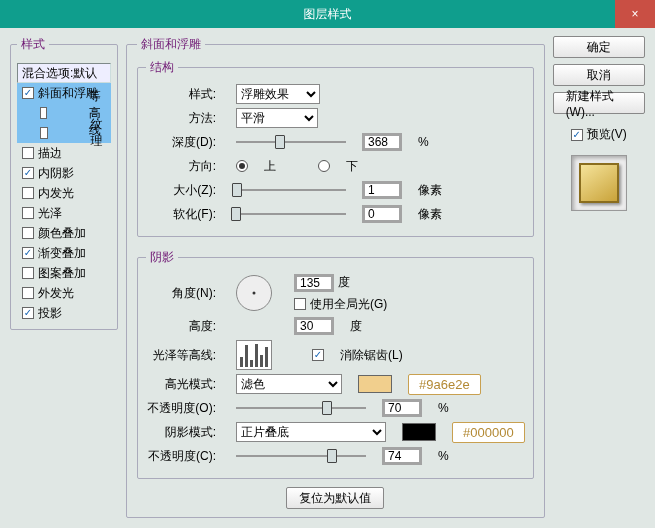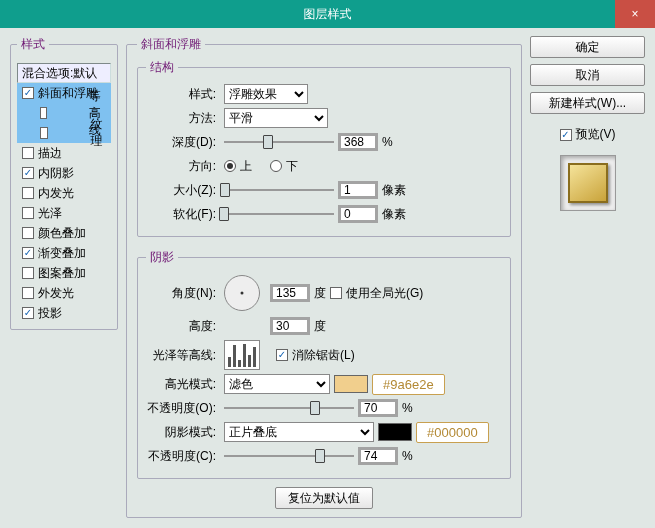--- a/index.html
+++ b/index.html
@@ -11,21 +11,21 @@
   fieldset { border: 1px solid #aab; border-radius: 2px; padding: 6px 6px; margin: 0; }
   legend { padding: 0 4px; color: #701a75; }
   .style-list { margin-top: 4px; }
   .style-item { display: flex; align-items: center; height: 20px; padding: 0 4px; border: 1px solid transparent; gap: 4px; }
   .style-item.header { background: #eef; border: 1px inset #cdd; }
   .style-item.selected { background: #7fc1f0; color: #000; }
   .style-item.sub { padding-left: 22px; gap: 42px; }
   .cb { width: 12px; height: 12px; border: 1px solid #666; background: #fff; display: inline-flex; align-items: center; justify-content: center; font-size: 10px; color: #1464b3; line-height: 1; }
   .main-col { flex: 1; }
   .bevel-field { padding: 6px 10px 8px 10px; margin-bottom: 6px; }
-  .row { display: flex; align-items: center; height: 24px; gap: 4px; }
+  .row { display: flex; align-items: center; height: 24px; gap: 16px; }
   .lbl { width: 74px; text-align: right; padding-right: 4px; }
   select { height: 20px; border: 1px solid #888; background: #fff; font-size: 12px; }
   .slider { position: relative; height: 18px; display: flex; align-items: center; }
   .track { position: absolute; left: 0; right: 0; top: 8px; height: 2px; background: #999; }
   .thumb { position: absolute; top: 2px; width: 10px; height: 14px; background: #d4dede; border: 1px solid #444; border-radius: 1px; transform: translateX(-5px); }
   .numbox { width: 40px; height: 18px; border: 3px solid #a3a3a3; background: #fff; padding: 0 3px; text-align: left; display: inline-flex; align-items: center; }
   .radio { width: 12px; height: 12px; border: 1px solid #555; border-radius: 50%; background: #fff; display: inline-flex; align-items: center; justify-content: center; }
   .radio.checked::after { content: ""; width: 6px; height: 6px; border-radius: 50%; background: #333; }
   .angle-dial { width: 36px; height: 36px; border: 1px solid #888; border-radius: 50%; background: #eee; position: relative; }
   .angle-dial::after { content: ""; position: absolute; left: 50%; top: 50%; width: 3px; height: 3px; background: #333; border-radius: 50%; transform: translate(-50%,-50%); }
@@ -116,21 +116,21 @@
 
       <fieldset class="bevel-field" style="padding:6px 8px 10px 8px;">
         <legend>结构</legend>
 
         <div class="row">
           <span class="lbl">样式:</span>
           <select style="width:84px"><option>浮雕效果</option></select>
         </div>
         <div class="row">
           <span class="lbl">方法:</span>
-          <select style="width:104px"><option>平滑</option></select>
+          <select style="width:82px"><option>平滑</option></select>
         </div>
         <div class="row">
           <span class="lbl">深度(D):</span>
           <div class="slider" style="width:110px">
               <div class="track"></div>
               <div class="thumb" style="left:40%"></div>
             </div>
           <span class="numbox">368</span>
           <span>%</span>
         </div>
@@ -161,21 +161,21 @@
           <span>像素</span>
         </div>
       </fieldset>
 
       <fieldset class="bevel-field" style="margin-top:12px;padding:6px 8px 10px 8px;">
         <legend>阴影</legend>
 
         <div class="row" style="height:42px;">
           <span class="lbl">角度(N):</span>
           <div class="angle-dial"></div>
-          <div style="display:flex;flex-direction:row;gap:4px;margin-left:6px;">
+          <div style="display:flex;flex-direction:column;gap:4px;margin-left:6px;">
             <div style="display:flex;align-items:center;gap:4px;">
               <span class="numbox">135</span>
               <span>度</span>
             </div>
             <div style="display:flex;align-items:center;gap:4px;">
               <span class="cb"></span>
               <span>使用全局光(G)</span>
             </div>
           </div>
         </div>

